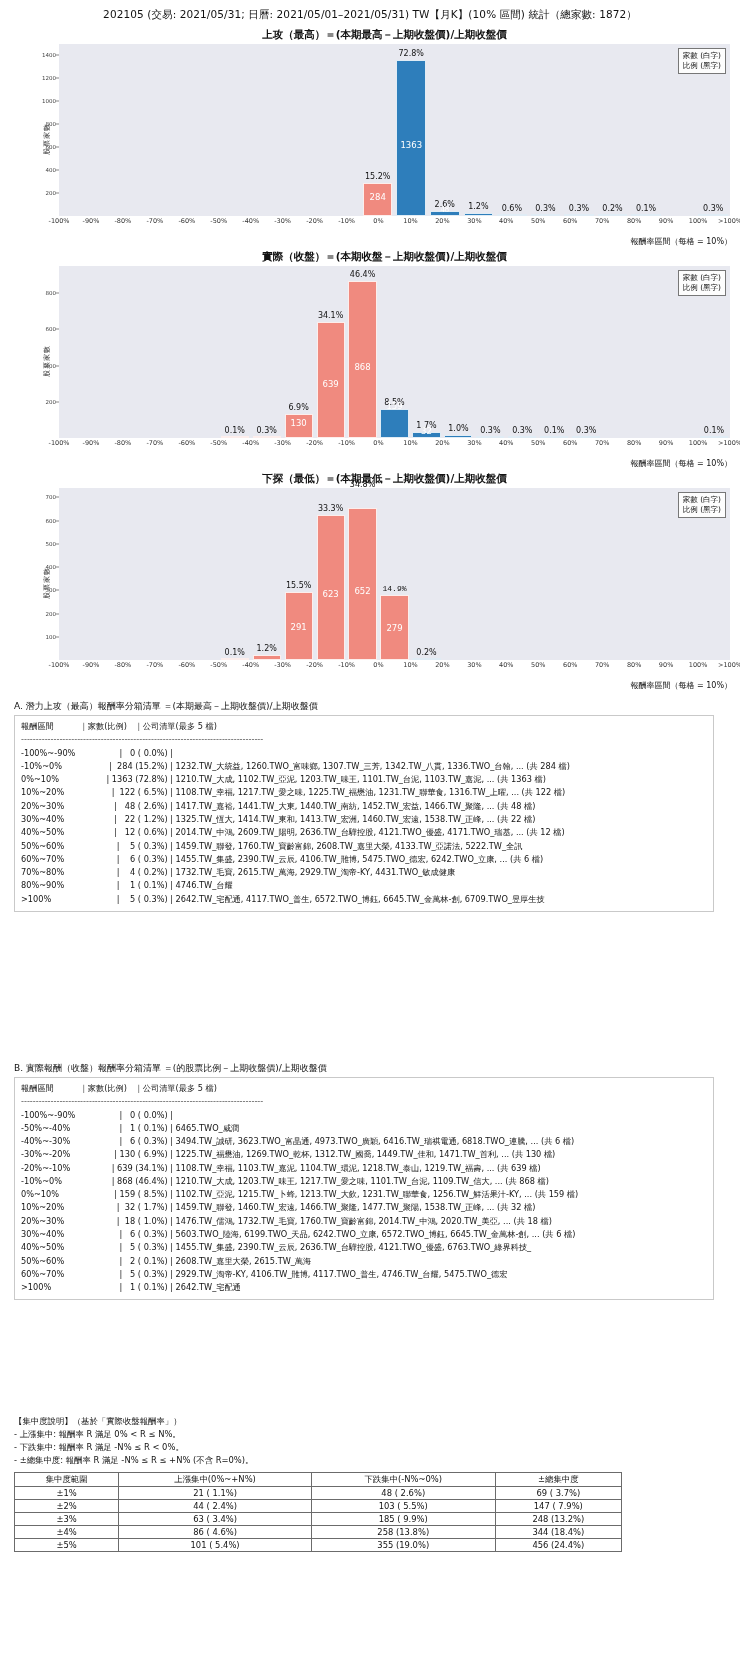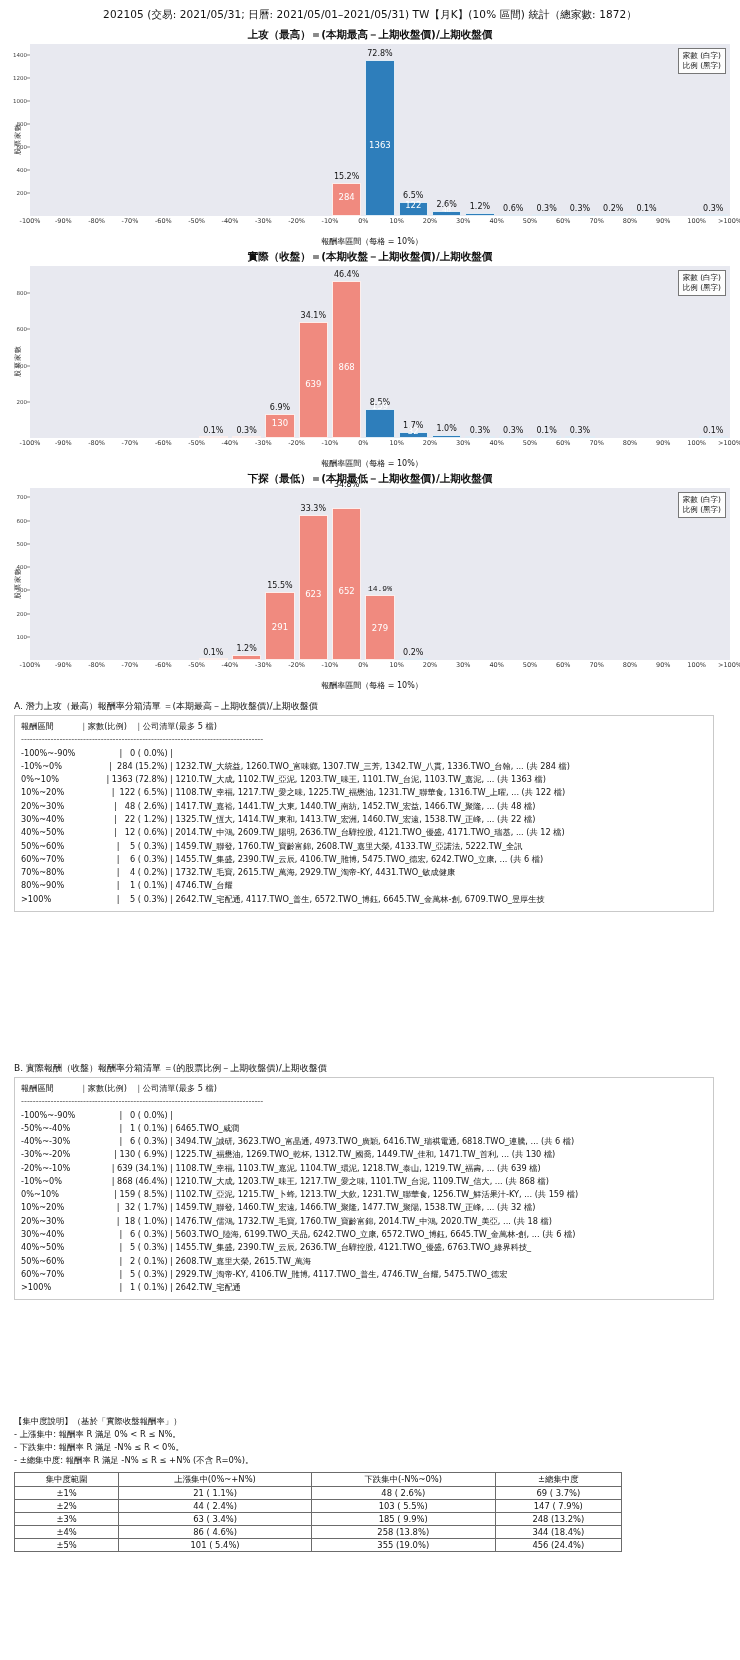--- a/index.html
+++ b/index.html
@@ -14,21 +14,21 @@
   
   .main-title{
     text-align:center;
     font-size:10.5px;
     padding-top:8px;
     letter-spacing:.1px;
     color:#111;
   }
 
   
-  .chart-block{margin-top:6px;}
+  .chart-block{margin-top:6px;padding-left:29px;}
   .chart-title{
     text-align:center;
     font-size:10.5px;
     font-weight:bold;
     color:#111;
     margin-bottom:2px;
   }
   .chart-wrap{
     position:relative;
     height:190px;
@@ -112,21 +112,21 @@
     position:absolute;
     top:1px;
     font-size:6.5px;
     color:#333;
     transform:translateX(-50%);
     white-space:nowrap;
   }
   .xaxis-label{
     position:absolute;
     left:12px;right:0;bottom:-13px;
-    text-align:center;
+    text-align:right;
     font-size:8px;
     color:#111;
   }
   .legendbox{
     position:absolute;
     right:4px;top:4px;
     background:#fdfdfd;
     border:1px solid #777;
     padding:2px 4px;
     font-size:7.5px;
@@ -220,25 +220,20 @@
             <div class="bcell"></div>
             <div class="bcell">
               <div class="bar up" style="height: 32.5653px;"></div>
               <div class="pct" style="bottom: 34.5653px;">15.2%</div>
               <div class="cnt" style="bottom: 13.6774px;">284</div>
             </div>
             <div class="bcell">
               <div class="bar blue" style="height: 156.291px;"></div>
               <div class="pct" style="bottom: 158.291px;">72.8%</div>
               <div class="cnt" style="bottom: 65.6421px;">1363</div>
-            </div>
-            <div class="bcell">
-              <div class="bar blue" style="height: 13.9893px;"></div>
-              <div class="pct" style="bottom: 15.9893px;">6.5%</div>
-              <div class="cnt" style="bottom: 5.87552px;">122</div>
             </div>
             <div class="bcell">
               <div class="bar blue" style="height: 5.504px;"></div>
               <div class="pct" style="bottom: 7.504px;">2.6%</div>
               <div class="cnt" style="bottom: 2.31168px; font-family: Liberation Serif, serif;">48</div>
             </div>
             <div class="bcell">
               <div class="bar blue" style="height: 2.52267px;"></div>
               <div class="pct" style="bottom: 4.52267px;">1.2%</div>
             </div>

